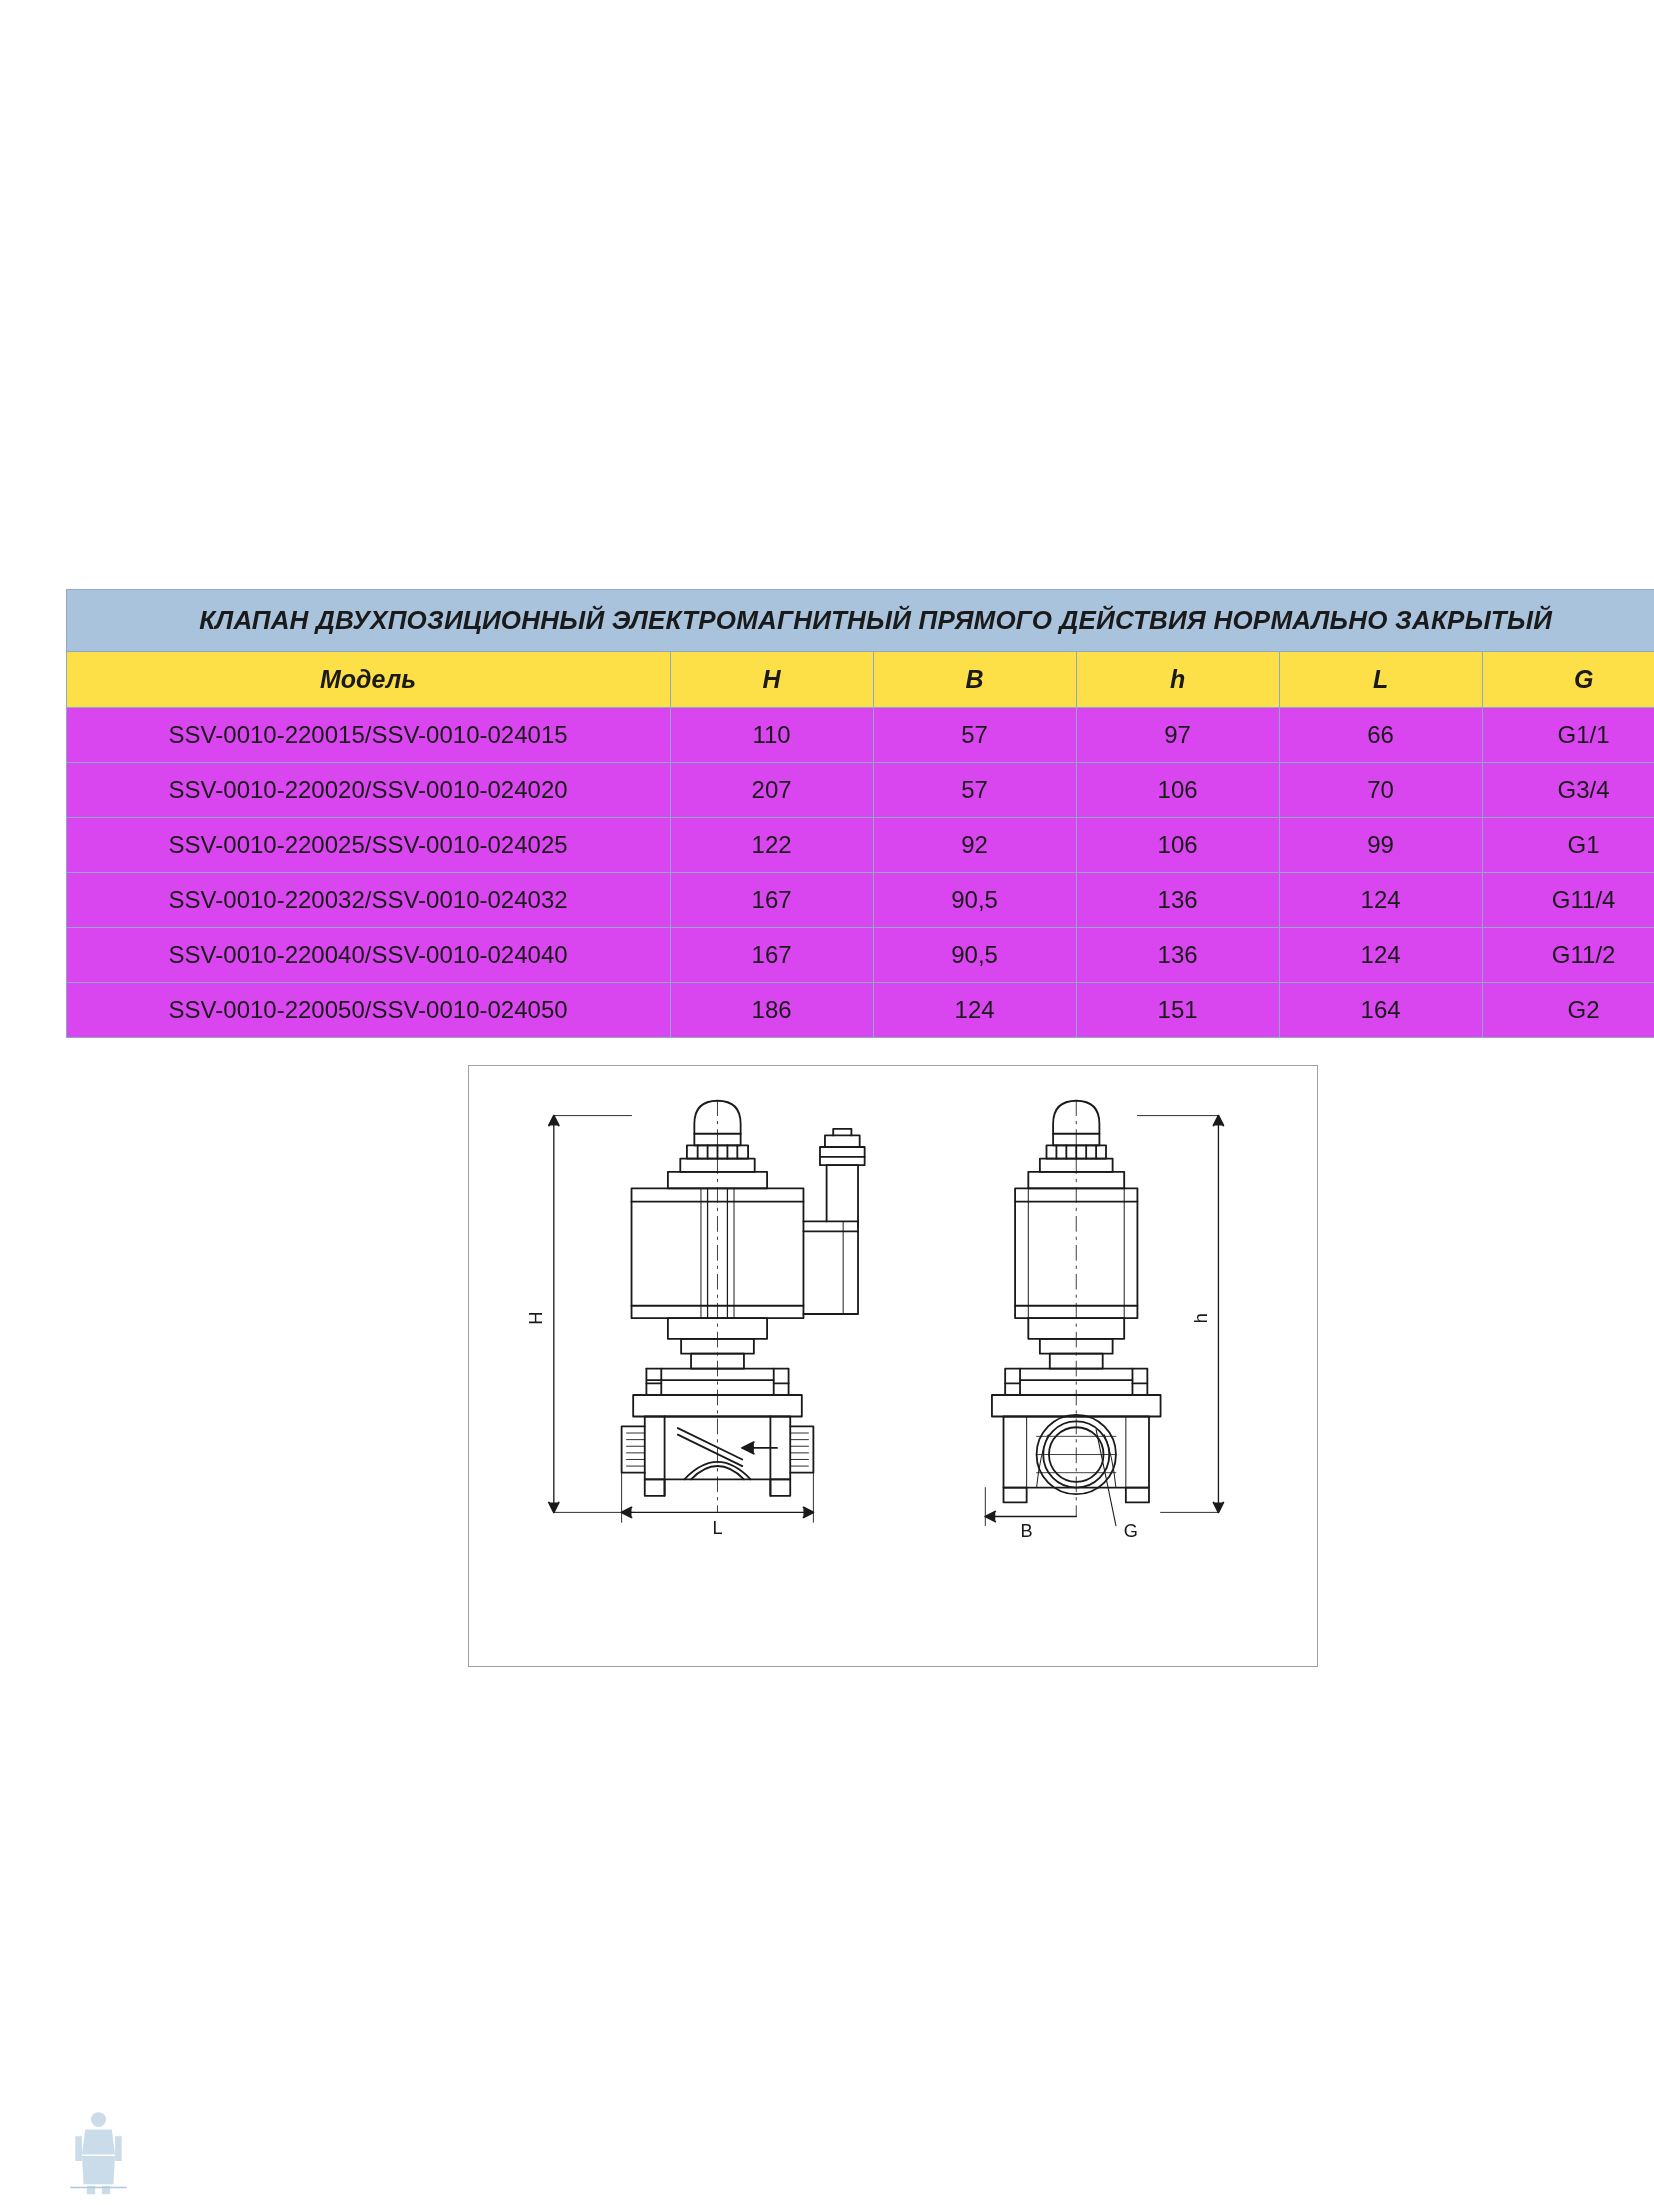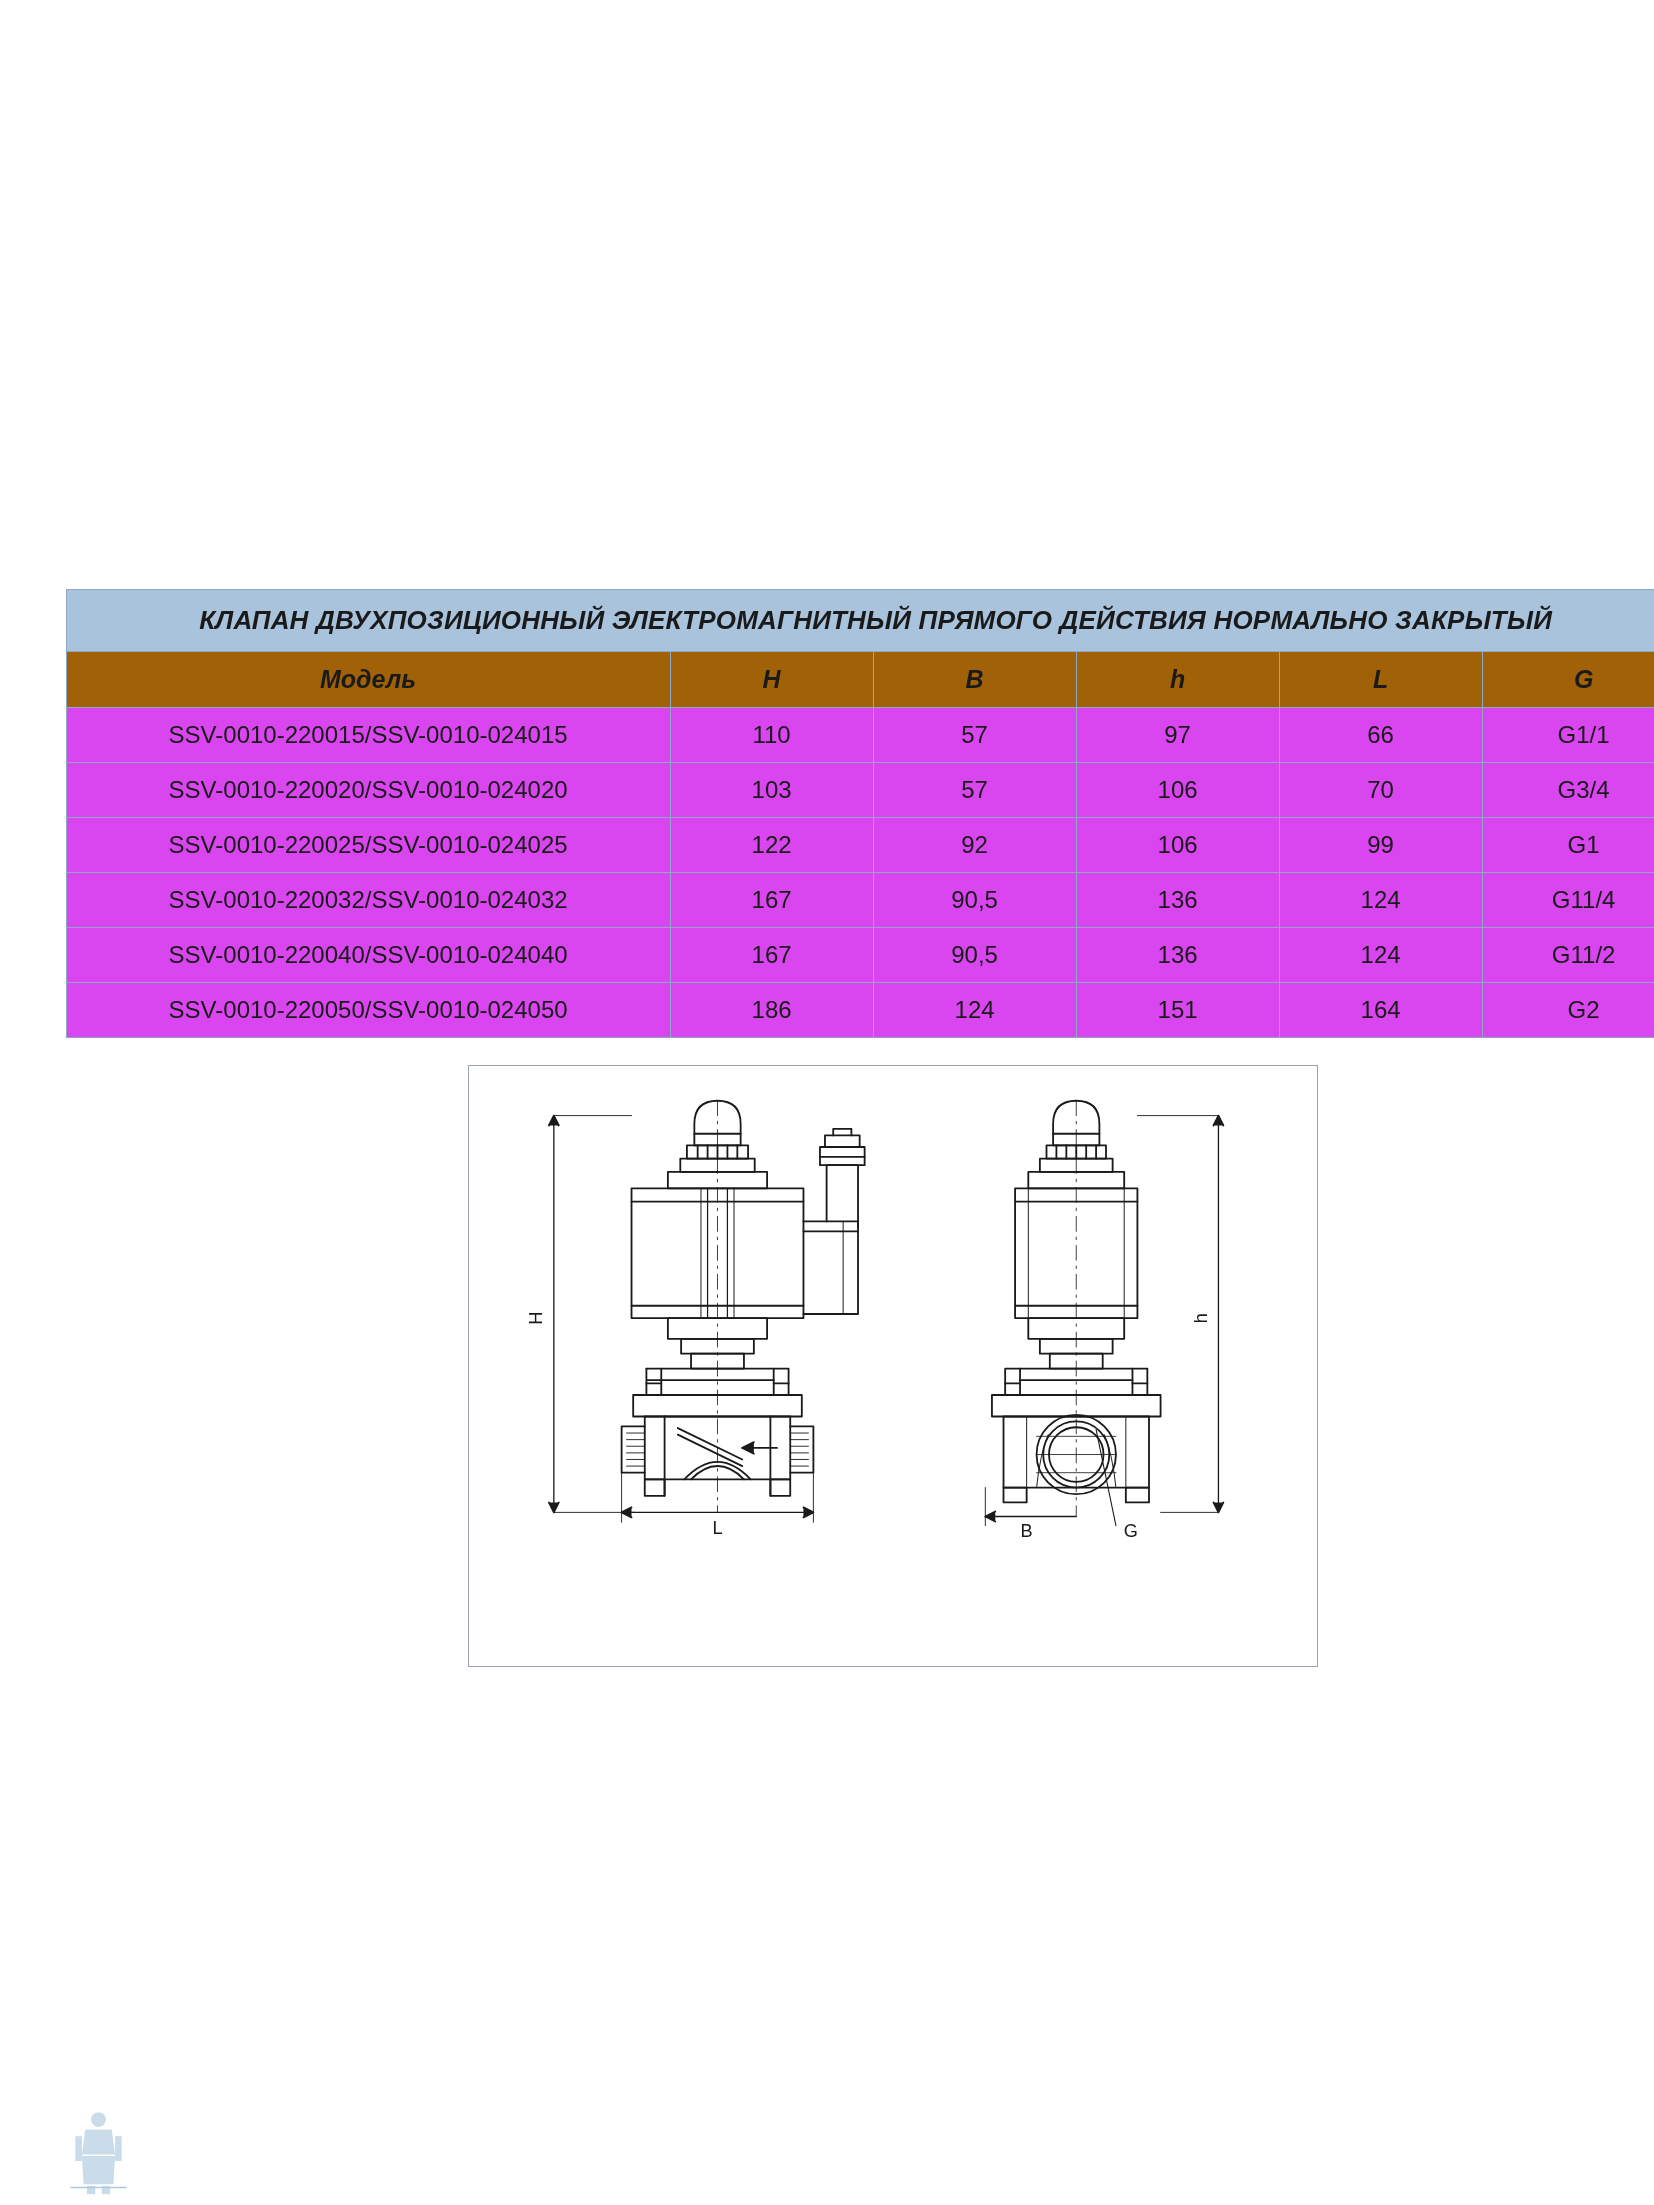--- a/index.html
+++ b/index.html
@@ -44,21 +44,21 @@
   }
   .title-row td {
     background: #aac3dd;
     height: 61px;
     font-size: 26px;
     font-weight: bold;
     font-style: italic;
     letter-spacing: 0.2px;
   }
   .head-row td {
-    background: #a16207;
+    background: #fde047;
     height: 55px;
     font-size: 25px;
     font-weight: bold;
     font-style: italic;
   }
   .data-row td {
     height: 54px;
     font-size: 24px;
     background: #d946ef;
   }
@@ -120,21 +120,21 @@
         <tr class="data-row">
           <td>SSV-0010-220015/SSV-0010-024015</td>
           <td>110</td>
           <td>57</td>
           <td>97</td>
           <td>66</td>
           <td>G1/1</td>
         </tr>
         <tr class="data-row">
           <td>SSV-0010-220020/SSV-0010-024020</td>
-          <td>103</td>
+          <td>207</td>
           <td>57</td>
           <td>106</td>
           <td>70</td>
           <td>G3/4</td>
         </tr>
         <tr class="data-row">
           <td>SSV-0010-220025/SSV-0010-024025</td>
           <td>122</td>
           <td>92</td>
           <td>106</td>

